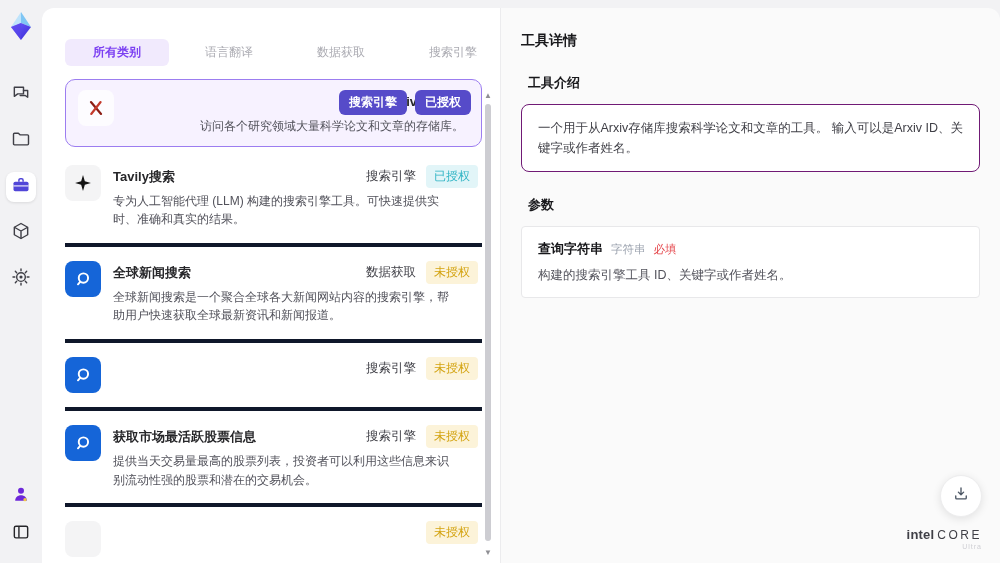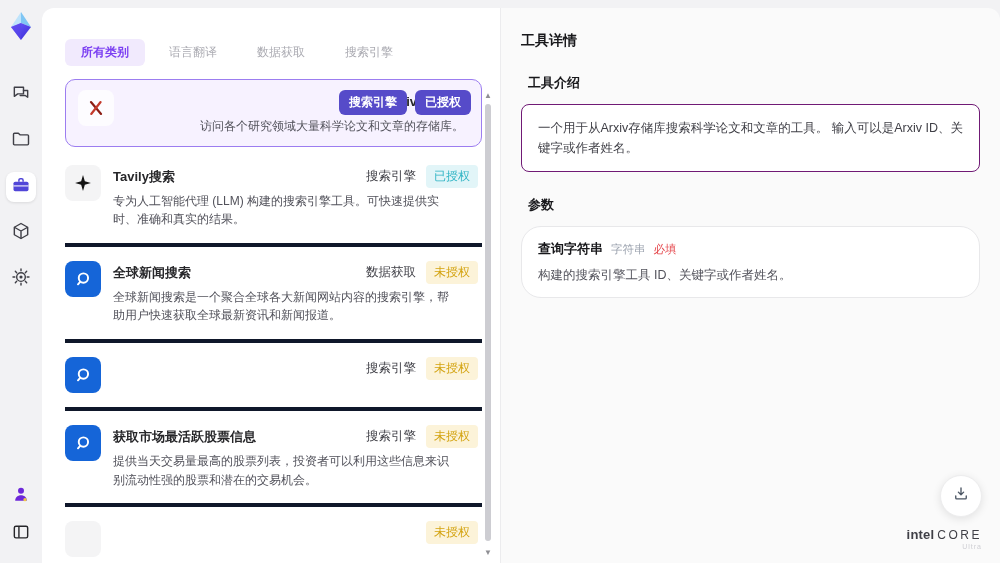--- a/index.html
+++ b/index.html
@@ -16,21 +16,21 @@
   .nav-item{width:30px;height:30px;border-radius:8px;display:flex;align-items:center;justify-content:center;cursor:pointer}
   .nav-item.active{background:#ffffff;box-shadow:0 1px 3px rgba(0,0,0,.10)}
   .sidebar-bottom{position:absolute;left:0;bottom:14px;width:42px;display:flex;flex-direction:column;align-items:center;gap:8px}
   
   .list-panel{
     position:absolute;left:42px;top:8px;width:458px;height:555px;background:#ffffff;
     border-radius:12px 0 0 0;box-sizing:border-box;padding:16px 0 0 23px;
   }
   .tools-title{font-size:15px;font-weight:700;color:#18181b;margin:4px 0 0}
   .tabs{display:flex;gap:8px;margin-top:15px;font-size:12px;color:#ababb2;align-items:center}
-  .tab{padding:5px 16px;border-radius:6px;cursor:pointer;white-space:nowrap}
+  .tab{padding:5px 28px;border-radius:6px;cursor:pointer;white-space:nowrap}
   .tab.active{background:#f1eafd;color:#7b3ff2;font-weight:700}
   .tool-list{margin-top:13px;width:417px;position:relative}
   .tool-card{position:relative;display:flex;gap:12px}
   .tool-card.selected{
     border:1.5px solid #9c7df0;background:#f7f2ff;border-radius:10px;
     padding:10px 12px;margin-bottom:4px;text-align:right;
   }
   .tool-row{padding:14px 2px 14px 0;border-bottom:4px solid #0f172a}
   .tool-icon{width:36px;height:36px;border-radius:8px;background:#f4f4f5;flex:none;
     display:flex;align-items:center;justify-content:center}
@@ -52,21 +52,21 @@
   .sb-thumb{position:absolute;left:2px;top:16px;bottom:20px;width:6px;background:#cdcdd2;border-radius:3px}
   
   .details{
     position:absolute;left:500px;top:8px;width:500px;height:555px;background:#fafafa;
     border-left:1px solid #ececee;border-radius:0 12px 0 0;box-sizing:border-box;padding:18px 20px;
   }
   .details-title{font-size:14px;font-weight:700;color:#18181b;margin:6px 0 0}
   .section-heading{font-size:13px;font-weight:700;color:#18181b;margin:24px 7px 12px}
   .intro-box{background:#fff;border:1px solid #701a75;border-radius:8px;padding:13px 16px;
     font-size:12.5px;color:#3f3f46;line-height:1.6}
-  .param-box{background:#fff;border:1px solid #e8e8ea;border-radius:20px;padding:13px 16px}
+  .param-box{background:#fff;border:1px solid #e8e8ea;border-radius:4px;padding:13px 16px}
   .param-head{display:flex;align-items:baseline;gap:8px}
   .param-name{font-size:13px;font-weight:700;color:#18181b}
   .param-type{font-size:11.5px;color:#9ca3af}
   .param-required{font-size:11.5px;color:#e5484d}
   .param-desc{margin-top:9px;font-size:12.5px;color:#52525b}
   
   .download-btn{position:absolute;right:18px;bottom:46px;width:40px;height:40px;border-radius:50%;
     background:#fff;border:1px solid #ededee;box-shadow:0 2px 8px rgba(0,0,0,.10);
     display:flex;align-items:center;justify-content:center;cursor:pointer}
   .brand{position:absolute;right:18px;bottom:12px;text-align:right;line-height:1.1}

